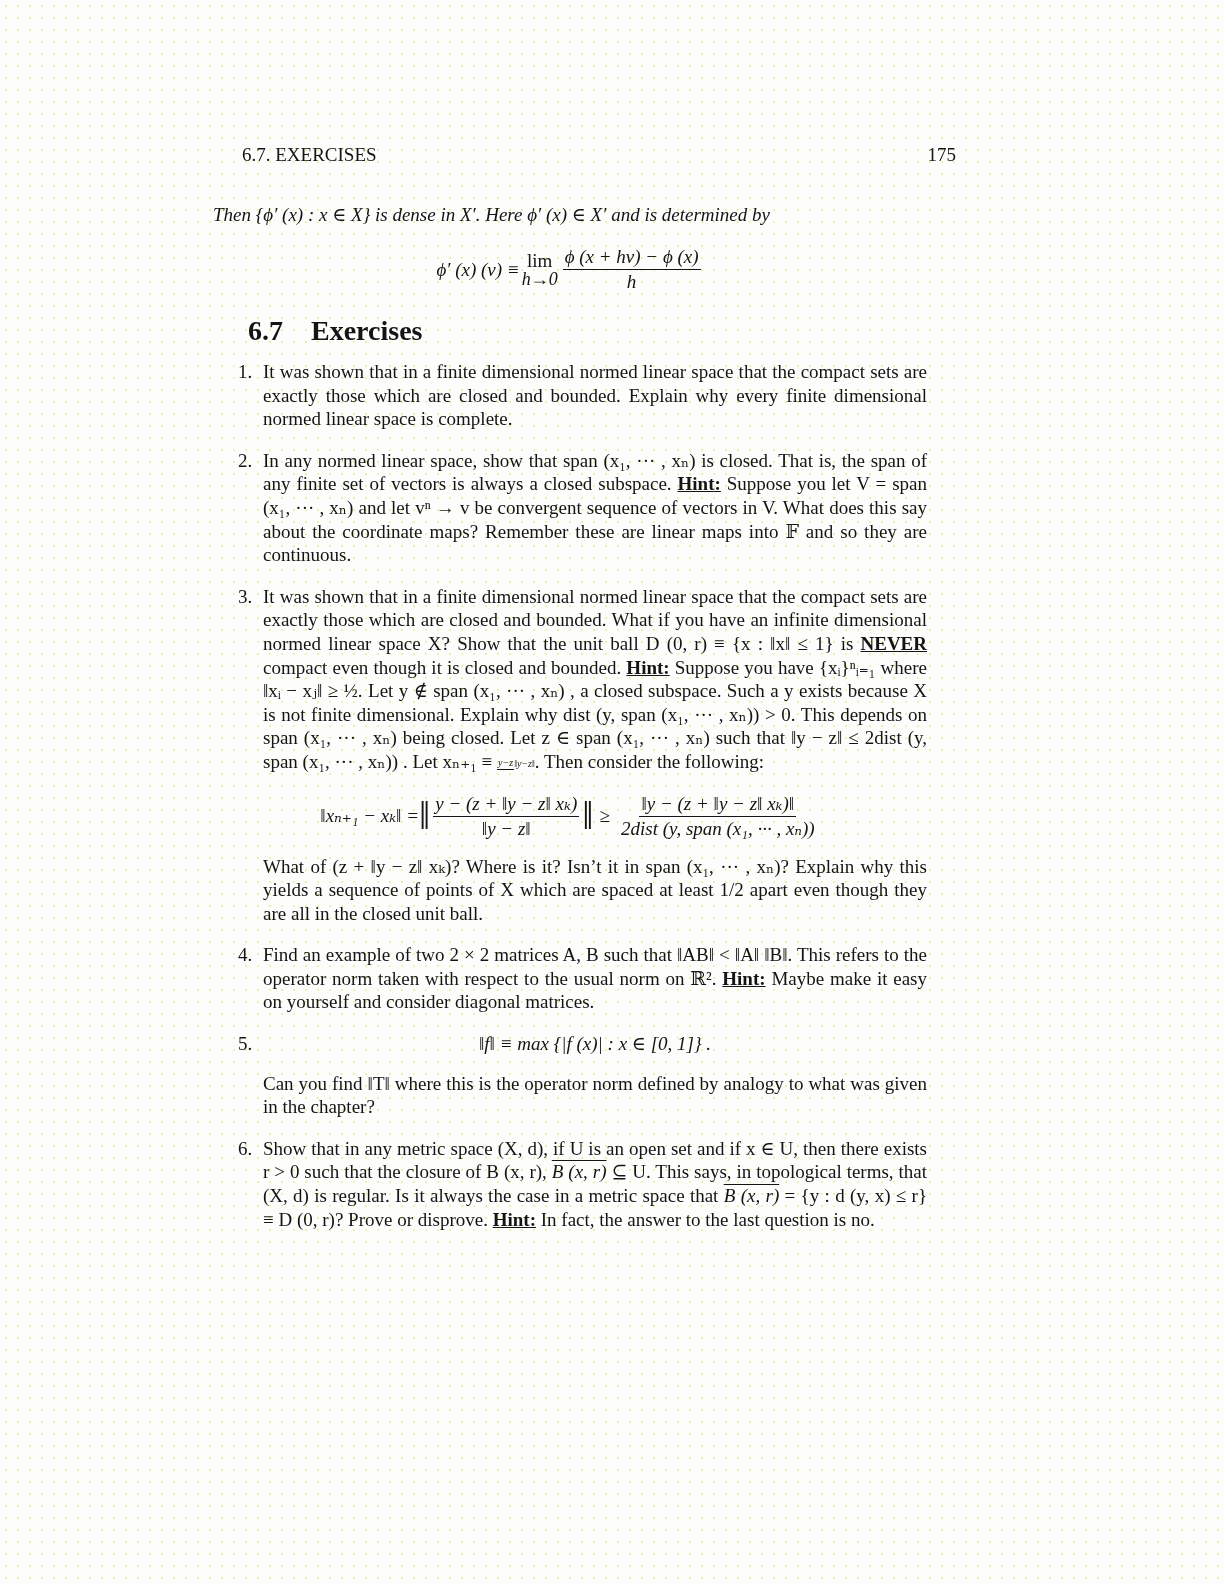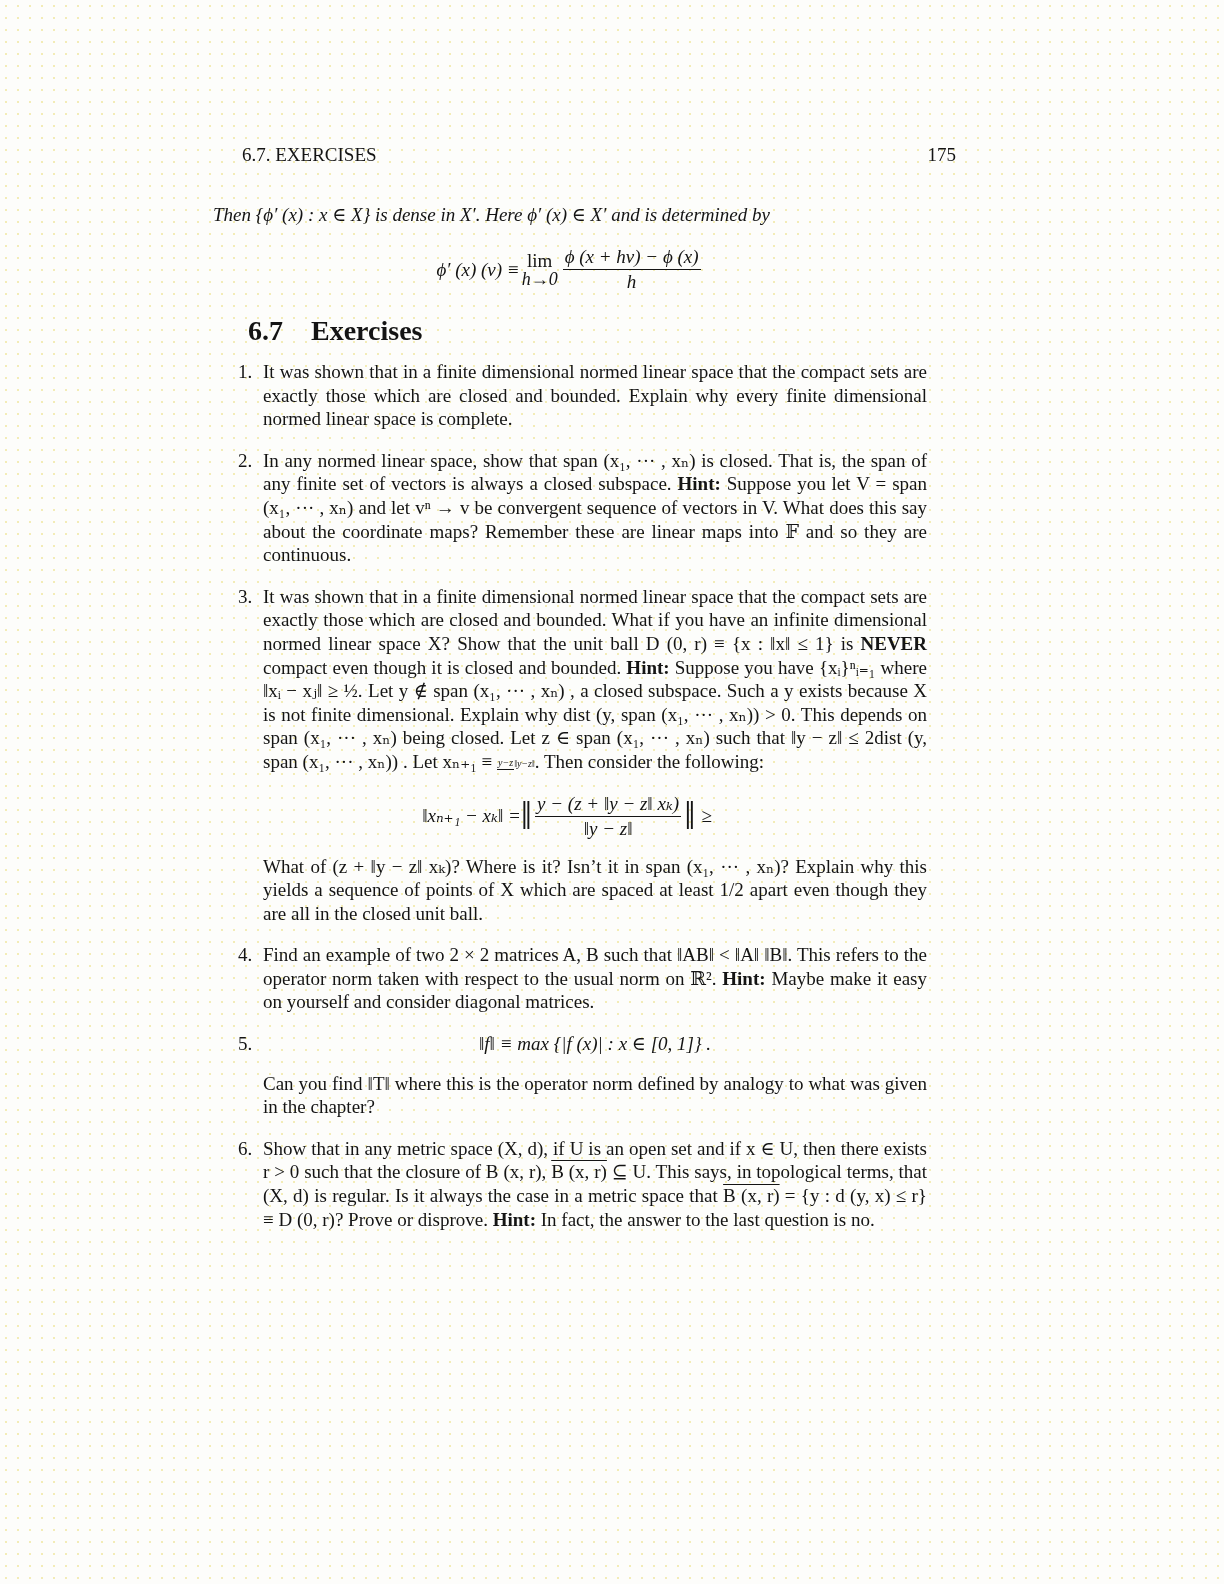--- a/index.html
+++ b/index.html
@@ -26,24 +26,24 @@
   .lim { display: inline-flex; flex-direction: column; align-items: center; vertical-align: middle; margin: 0 2px; line-height: 18px; }
   .lim .sub { font-size: 18px; font-style: italic; }
   .section-title {
     position: absolute; top: 315px; left: 35px; font-size: 28px; font-weight: bold;
   }
   .section-title .num { margin-right: 28px; }
   ol.ex { position: absolute; top: 360px; left: 0; width: 714px; margin: 0; padding: 0; list-style: none; }
   ol.ex li { position: relative; padding-left: 50px; font-size: 19px; line-height: 23.6px; text-align: justify; }
   ol.ex li .label { position: absolute; left: 25px; top: 0; }
   .gap { margin-top: 18px; }
-  b { font-weight: bold; }
+  b { font-weight: bold; text-decoration: underline; }
   .smallfrac { display: inline-flex; flex-direction: row; align-items: center; vertical-align: middle; font-size: 10px; line-height: 12px; font-style: italic; }
   .smallfrac .num { border-bottom: 1px solid #141414; padding: 0 1px; }
-  .overline { text-decoration: overline; }
+  .overline { text-decoration: overline; font-style: italic; }
   .bignorm { font-size: 40px; line-height: 40px; vertical-align: middle; font-style: normal; }
   .eq-block { margin: 18px 0 14px; display: flex; align-items: center; justify-content: center; font-size: 19px; margin-left: -50px; }
   .eq-center { margin: 18px 0 16px; text-align: center; }
 </style>
 </head>
 <body>
 
 <div class="page">
 
   <div class="running-head">
@@ -98,20 +98,24 @@
 
       <div class="eq-block">
         <span class="m">‖xₙ₊₁ − xₖ‖ =</span>
         <span class="bignorm">‖</span>
         <span class="frac m">
           <span class="num">y − (z + ‖y − z‖ xₖ)</span>
           <span class="den">‖y − z‖</span>
         </span>
         <span class="bignorm">‖</span>
         <span style="margin:0 6px;">≥</span>
+        <span class="frac m">
+          <span class="num">‖y − (z + ‖y − z‖ xₖ)‖</span>
+          <span class="den">2dist (y, span (x₁, ··· , xₙ))</span>
+        </span>
       </div>
 
       <span>What of (z + ‖y − z‖ xₖ)? Where is it? Isn’t it in span (x₁, ··· , xₙ)? Explain why this yields a sequence of points of X which are spaced at least 1/2 apart even though they are all in the closed unit ball.</span>
     </li>
 
     <li style="margin-top:18px;">
       <span class="label">4.</span>
       <span>Find an example of two 2 × 2 matrices A, B such that ‖AB‖ &lt; ‖A‖ ‖B‖. This refers to the operator norm taken with respect to the usual norm on ℝ².</span>
       <b>Hint:</b>
       <span>Maybe make it easy on yourself and consider diagonal matrices.</span>

